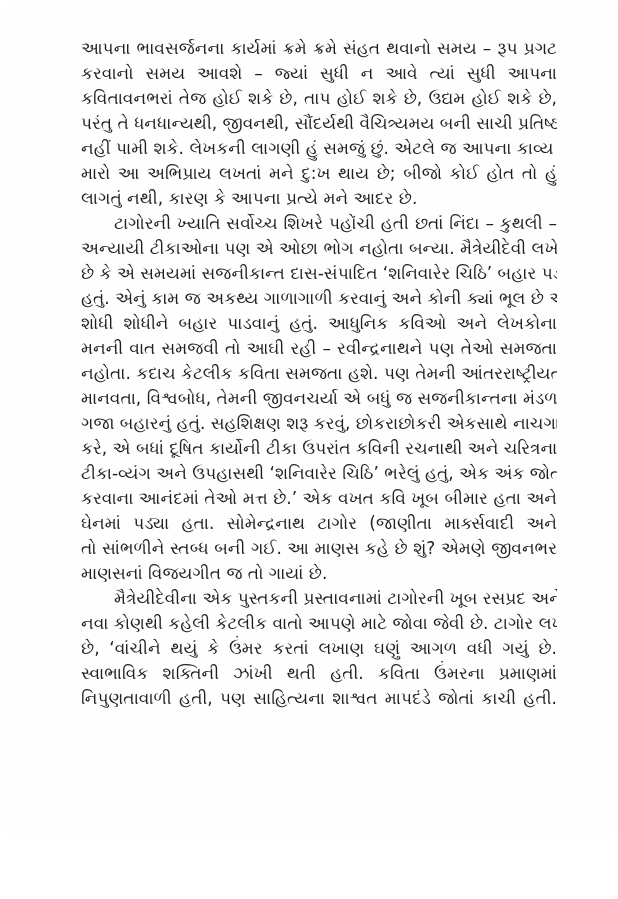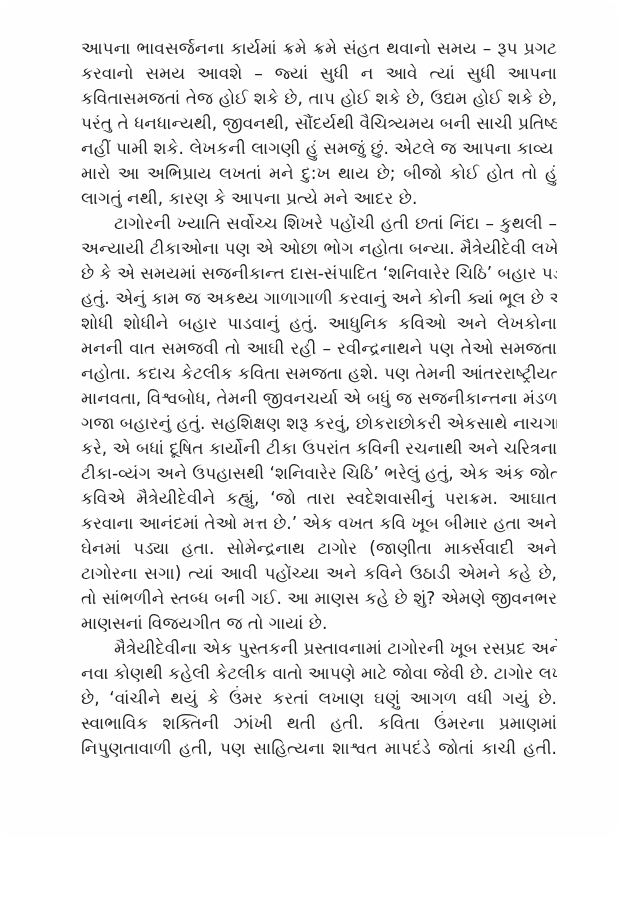--- a/index.html
+++ b/index.html
@@ -53,42 +53,40 @@
   }
 </style>
 </head>
 <body>
 
 <div class="page">
   <div class="text-block">
       <div class="para">
         <div class="line">આપના ભાવસર્જનના કાર્યમાં ક્રમે ક્રમે સંહત થવાનો સમય – રૂપ પ્રગટ</div>
         <div class="line">કરવાનો સમય આવશે – જ્યાં સુધી ન આવે ત્યાં સુધી આપના</div>
-        <div class="line">કવિતાસમજતાં તેજ હોઈ શકે છે, તાપ હોઈ શકે છે, ઉદ્યમ હોઈ શકે છે,</div>
+        <div class="line">કવિતાવનભરાં તેજ હોઈ શકે છે, તાપ હોઈ શકે છે, ઉદ્યમ હોઈ શકે છે,</div>
         <div class="line">પરંતુ તે ધનધાન્યથી, જીવનથી, સૌંદર્યથી વૈચિત્ર્યમય બની સાચી પ્રતિષ્ઠા</div>
         <div class="line">નહીં પામી શકે. લેખકની લાગણી હું સમજું છું. એટલે જ આપના કાવ્ય વિશે</div>
         <div class="line">મારો આ અભિપ્રાય લખતાં મને દુ:ખ થાય છે; બીજો કોઈ હોત તો હું</div>
         <div class="line endline">લાગતું નથી, કારણ કે આપના પ્રત્યે મને આદર છે.</div>
       </div>
       <div class="para indent">
         <div class="line">ટાગોરની ખ્યાતિ સર્વોચ્ચ શિખરે પહોંચી હતી છતાં નિંદા – કુથલી –</div>
         <div class="line">અન્યાયી ટીકાઓના પણ એ ઓછા ભોગ નહોતા બન્યા. મૈત્રેયીદેવી લખે</div>
         <div class="line">છે કે એ સમયમાં સજનીકાન્ત દાસ-સંપાદિત ‘શનિવારેર ચિઠિ’ બહાર પડતું</div>
         <div class="line">હતું. એનું કામ જ અકથ્ય ગાળાગાળી કરવાનું અને કોની ક્યાં ભૂલ છે એ</div>
         <div class="line">શોધી શોધીને બહાર પાડવાનું હતું. આધુનિક કવિઓ અને લેખકોના</div>
         <div class="line">મનની વાત સમજવી તો આઘી રહી – રવીન્દ્રનાથને પણ તેઓ સમજતા</div>
         <div class="line">નહોતા. કદાચ કેટલીક કવિતા સમજતા હશે. પણ તેમની આંતરરાષ્ટ્રીયતા,</div>
         <div class="line">માનવતા, વિશ્વબોધ, તેમની જીવનચર્યા એ બધું જ સજનીકાન્તના મંડળના</div>
         <div class="line">ગજા બહારનું હતું. સહશિક્ષણ શરૂ કરવું, છોકરાછોકરી એકસાથે નાચગાન</div>
         <div class="line">કરે, એ બધાં દૂષિત કાર્યોની ટીકા ઉપરાંત કવિની રચનાથી અને ચરિત્રના</div>
         <div class="line">ટીકા-વ્યંગ અને ઉપહાસથી ‘શનિવારેર ચિઠિ’ ભરેલું હતું, એક અંક જોતાં</div>
-        <div class="line">કવિએ મૈત્રેયીદેવીને કહ્યું, ‘જો તારા સ્વદેશવાસીનું પરાક્રમ. આઘાત</div>
         <div class="line">કરવાના આનંદમાં તેઓ મત્ત છે.’ એક વખત કવિ ખૂબ બીમાર હતા અને</div>
         <div class="line">ઘેનમાં પડ્યા હતા. સોમેન્દ્રનાથ ટાગોર (જાણીતા માર્ક્સવાદી અને</div>
-        <div class="line">ટાગોરના સગા) ત્યાં આવી પહોંચ્યા અને કવિને ઉઠાડી એમને કહે છે,</div>
         <div class="line">તો સાંભળીને સ્તબ્ધ બની ગઈ. આ માણસ કહે છે શું? એમણે જીવનભર</div>
         <div class="line endline">માણસનાં વિજયગીત જ તો ગાયાં છે.</div>
       </div>
       <div class="para indent">
         <div class="line">મૈત્રેયીદેવીના એક પુસ્તકની પ્રસ્તાવનામાં ટાગોરની ખૂબ રસપ્રદ અને</div>
         <div class="line">નવા કોણથી કહેલી કેટલીક વાતો આપણે માટે જોવા જેવી છે. ટાગોર લખે</div>
         <div class="line">છે, ‘વાંચીને થયું કે ઉંમર કરતાં લખાણ ઘણું આગળ વધી ગયું છે.</div>
         <div class="line">સ્વાભાવિક શક્તિની ઝાંખી થતી હતી. કવિતા ઉંમરના પ્રમાણમાં</div>
         <div class="line">નિપુણતાવાળી હતી, પણ સાહિત્યના શાશ્વત માપદંડે જોતાં કાચી હતી.</div>
       </div>

